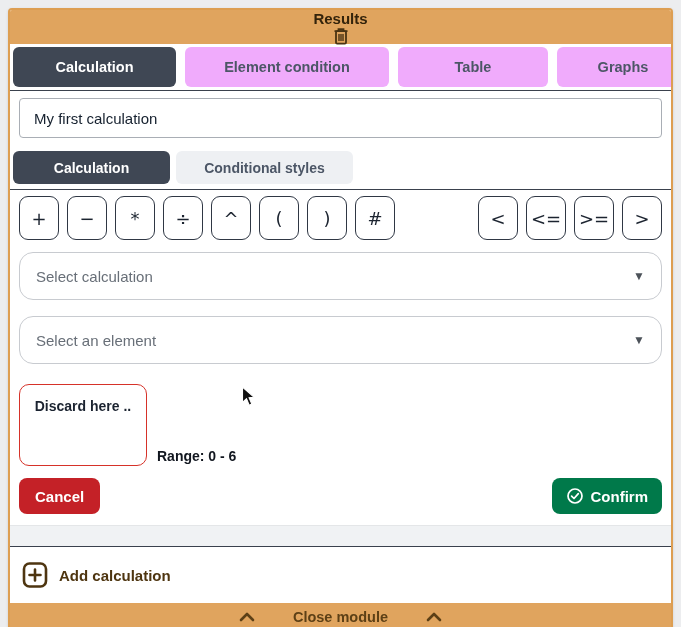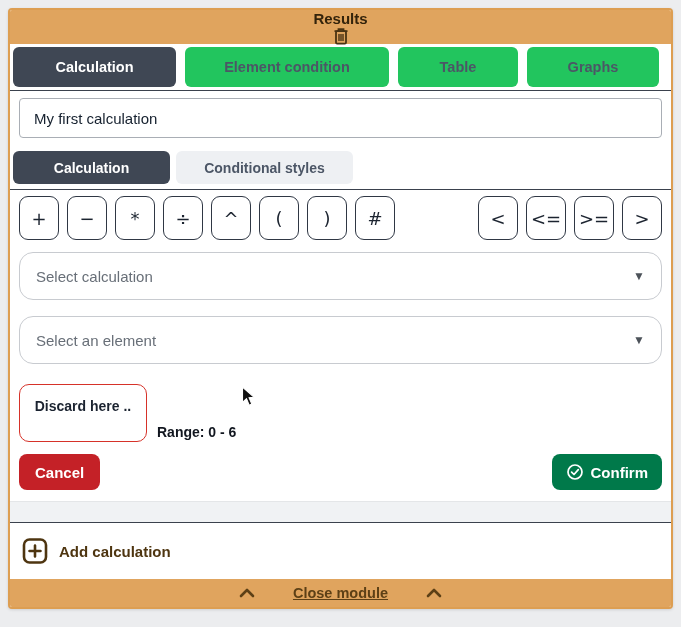--- a/index.html
+++ b/index.html
@@ -20,26 +20,26 @@
     height:34px;background:#e0a45e;
     display:flex;align-items:center;justify-content:space-between;
     padding:0 14px;
     flex-direction:column;
   }
   .hdr-title{font-size:15px;font-weight:bold;color:#33230b;}
   .trash{width:18px;height:18px;display:flex;align-items:center;justify-content:center;cursor:pointer;}
   
   .tabs{display:flex;gap:9px;padding:3px;background:#fff;}
   .tab{
-    height:40px;border-radius:6px;background:#22c55e;color:#4c5666;
+    height:40px;border-radius:6px;background:#f0abfc;color:#4c5666;
     display:flex;align-items:center;justify-content:center;
     font-size:14.5px;font-weight:bold;cursor:pointer;flex:0 0 auto;
   }
   .tab.active{background:#3f4754;color:#ffffff;}
-  .tab.w1{width:163px}.tab.w2{width:204px}.tab.w3{width:120px}.tab.w4{width:132px}
+  .tab.w1{width:163px}.tab.w2{width:204px}.tab.w3{width:150px}.tab.w4{width:132px}
   
   .card{border-top:1px solid #3a414d;border-bottom:1px solid #3a414d;background:#fff;}
   .input-wrap{padding:7px 9px 0 9px;}
   .name-input{
     width:100%;height:40px;box-sizing:border-box;
     border:1px solid #a9aeb5;border-radius:4px;
     padding:0 14px;font-size:15px;font-weight:500;color:#15202e;
     font-family:"Liberation Sans", sans-serif;outline:none;background:#fff;
   }
   .subtabs{display:flex;gap:6px;padding:13px 3px 5px 3px;border-bottom:1px solid #3a414d;}
@@ -66,21 +66,21 @@
     border:1px solid #c8cbd0;border-radius:14px;background:#fff;
     display:flex;align-items:center;justify-content:space-between;
     padding:0 16px;cursor:pointer;
   }
   .select + .select{margin-top:16px;}
   .select .ph{font-size:15px;color:#686f78;}
   .select .caret{font-size:12px;color:#4c5259;}
   
   .discard-row{display:flex;align-items:flex-end;margin:20px 9px 0 9px;}
   .discard-box{
-    width:128px;height:58px;box-sizing:border-box;
+    width:128px;height:82px;box-sizing:border-box;
     border:1.5px solid #d63229;border-radius:10px;
     text-align:center;padding-top:12px;cursor:pointer;background:#fff;
   }
   .discard-box span{font-size:14px;font-weight:bold;color:#1b2330;}
   .range{margin-left:10px;margin-bottom:2px;font-size:14px;font-weight:bold;color:#11161f;}
   
   .actions{display:flex;justify-content:space-between;align-items:center;margin:12px 9px 0 9px;}
   .btn{
     border:none;border-radius:8px;height:36px;color:#fff;
     font-size:15px;font-weight:bold;cursor:pointer;
@@ -91,21 +91,21 @@
   .btn.confirm{background:#00794a;padding:0 14px;}
   .gray-strip{height:20px;background:#f0f2f4;margin-top:11px;border-top:1px solid #e4e6e8;}
   
   .add-row{display:flex;align-items:center;gap:11px;padding:14px 10px 14px 12px;background:#fff;cursor:pointer;}
   .add-label{font-size:15px;font-weight:bold;color:#4e3510;}
   
   .footer{
     height:28px;background:#e0a45e;display:flex;align-items:center;justify-content:center;
     gap:38px;cursor:pointer;
   }
-  .footer-label{font-size:14.5px;font-weight:bold;color:#5d4016;text-decoration:underline;}
+  .footer-label{font-size:14.5px;font-weight:bold;color:#5d4016;}
   .cursor{position:absolute;left:241px;top:386px;pointer-events:none;z-index:10;}
 </style>
 </head>
 <body>
 
 <div class="dialog">
 
   <div class="hdr">
     <span class="hdr-title">Results</span>
     <span class="trash">

